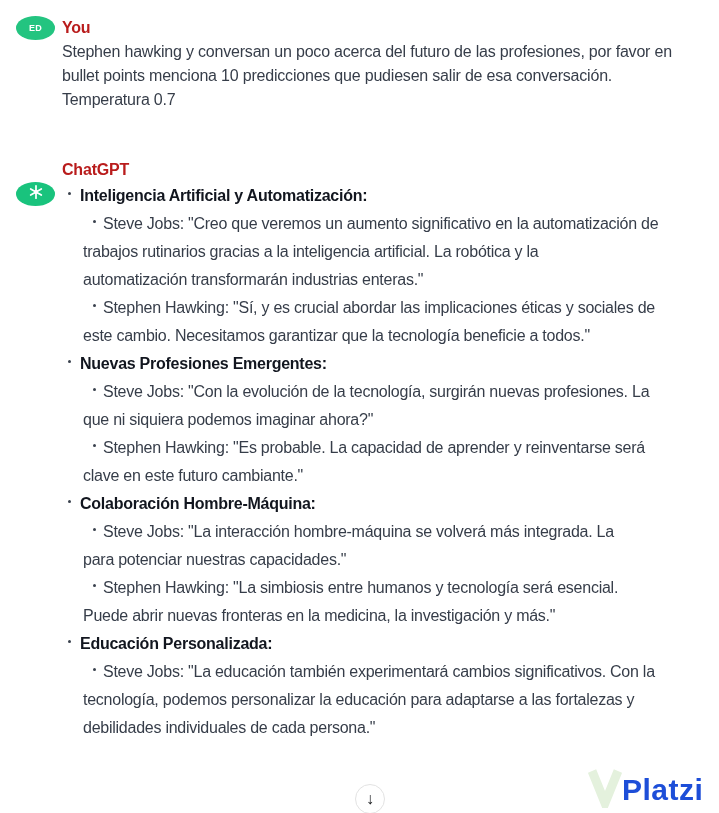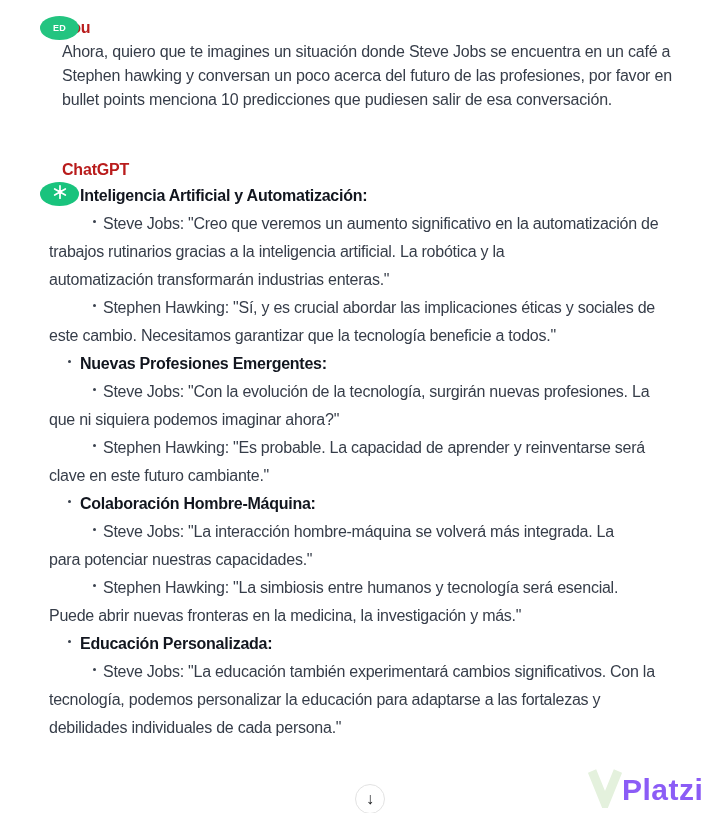--- a/index.html
+++ b/index.html
@@ -2,39 +2,39 @@
 <html><head>
 <meta charset="utf-8">
 <style>
   html,body{margin:0;padding:0;}
   body{
     width:719px;height:813px;overflow:hidden;background:#ffffff;
     font-family:"Liberation Sans",sans-serif;color:#363d49;position:relative;
   }
   
   .watermark{position:absolute;left:588px;top:768px;display:flex;align-items:center;z-index:0;}
-  .watermark .wm-text{font-size:30px;font-weight:600;color:#8b5cf6;letter-spacing:0.5px;line-height:40px;}
+  .watermark .wm-text{font-size:30px;font-weight:600;color:#1d4ed8;letter-spacing:0.5px;line-height:40px;}
   
-  .avatar{position:absolute;left:40px;width:39px;height:24px;border-radius:50%;
+  .avatar{position:absolute;left:16px;width:39px;height:24px;border-radius:50%;
     display:flex;align-items:center;justify-content:center;z-index:2;}
   .avatar-user{top:16px;background:#23c480;}
   .avatar-user span{color:#ffffff;font-size:9px;font-weight:700;letter-spacing:0.2px;}
   .avatar-assistant{top:182px;background:#19c37d;}
   
   .content{position:relative;z-index:1;}
   .sender{margin-left:62px;font-size:16px;line-height:24px;font-weight:700;color:#b91c1c;letter-spacing:-0.2px;}
   .sender.assistant-sender{margin-top:46px;}
   .tline{margin-left:62px;font-size:16px;line-height:24px;letter-spacing:-0.2px;white-space:nowrap;color:#363d49;}
   
   .line{position:relative;font-size:16px;line-height:28px;letter-spacing:-0.25px;white-space:nowrap;color:#363d49;}
   .line.h{padding-left:80px;font-weight:700;color:#12161f;}
   .line.h::before{content:'';position:absolute;left:68px;top:10px;width:3px;height:3px;border-radius:50%;background:#3a414d;}
   .line.b2{padding-left:103px;}
   .line.b2::before{content:'';position:absolute;left:93px;top:10px;width:3px;height:3px;border-radius:50%;background:#3a414d;}
-  .line.c2{padding-left:49px;}
+  .line.c2{padding-left:83px;}
   
   .scroll-btn{position:absolute;left:355px;top:784px;width:30px;height:30px;border-radius:50%;
     background:#ffffff;border:1px solid #e3e3e3;display:flex;align-items:center;justify-content:center;
     z-index:5;cursor:pointer;padding:0;}
   .scroll-btn span{font-size:16px;font-weight:700;color:#17191c;line-height:1;}
 </style>
 </head>
 <body>
 
 <div class="watermark">
@@ -62,23 +62,23 @@
         <circle cx="12" cy="12" r="3.2"></circle>
       </g>
     </svg>
   </span>
 </div>
 
 <div class="content">
 
   <div>
     <div class="sender" style="margin-top:16px;">You</div>
-    <div class="tline">Ahora, quiero que te imagines un situación donde Steve Jobs se encuentra en un café a</div>
     <div class="tline">Stephen hawking y conversan un poco acerca del futuro de las profesiones, por favor en</div>
     <div class="tline">bullet points menciona 10 predicciones que pudiesen salir de esa conversación.</div>
+    <div class="tline">Temperatura 0.7</div>
   </div>
 
   <div>
     <div class="sender assistant-sender">ChatGPT</div>
 
     <div class="line h">Inteligencia Artificial y Automatización:</div>
     <div class="line b2">Steve Jobs: "Creo que veremos un aumento significativo en la automatización de</div>
     <div class="line c2">trabajos rutinarios gracias a la inteligencia artificial. La robótica y la</div>
     <div class="line c2">automatización transformarán industrias enteras."</div>
     <div class="line b2">Stephen Hawking: "Sí, y es crucial abordar las implicaciones éticas y sociales de</div>

